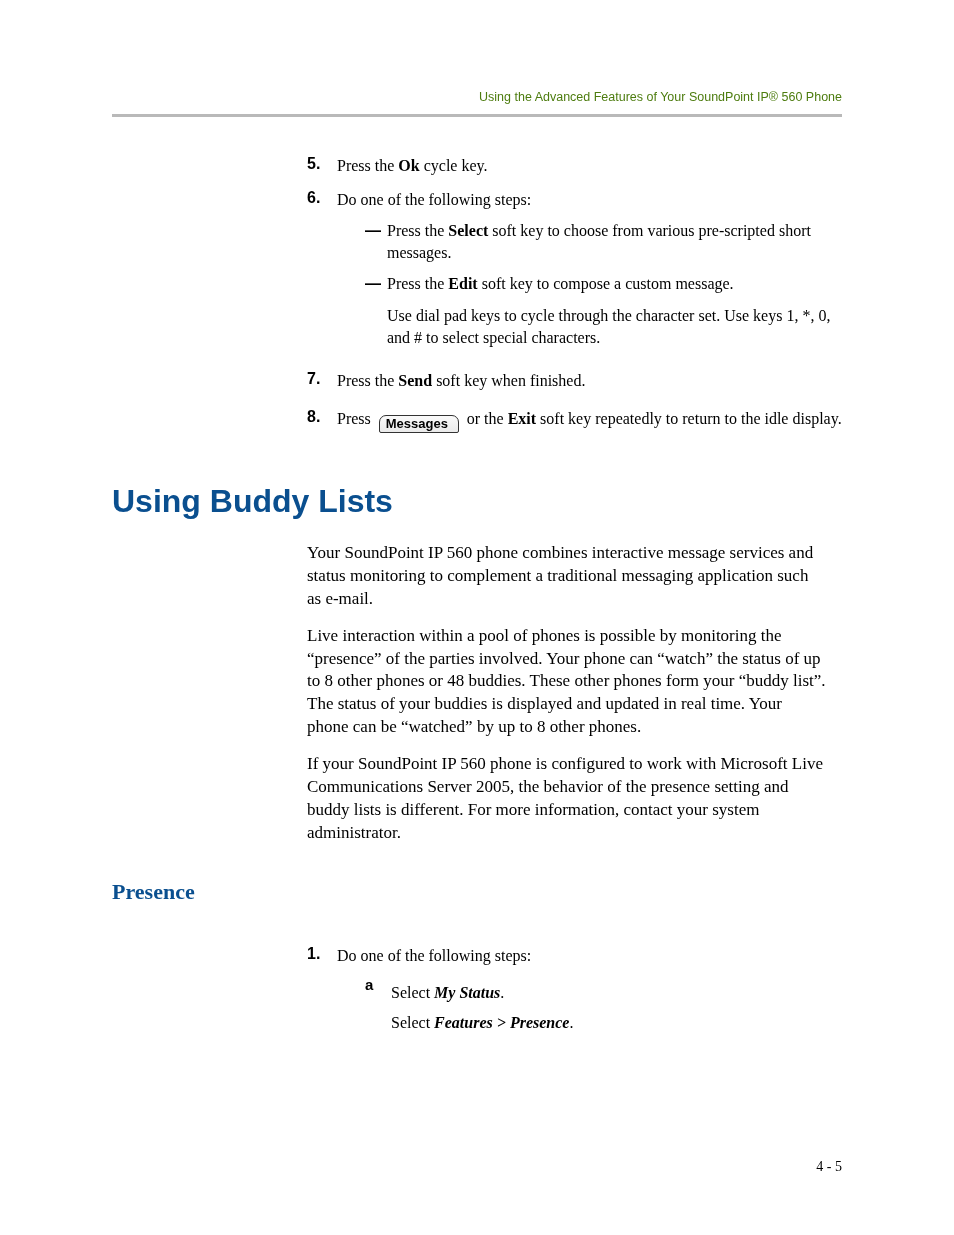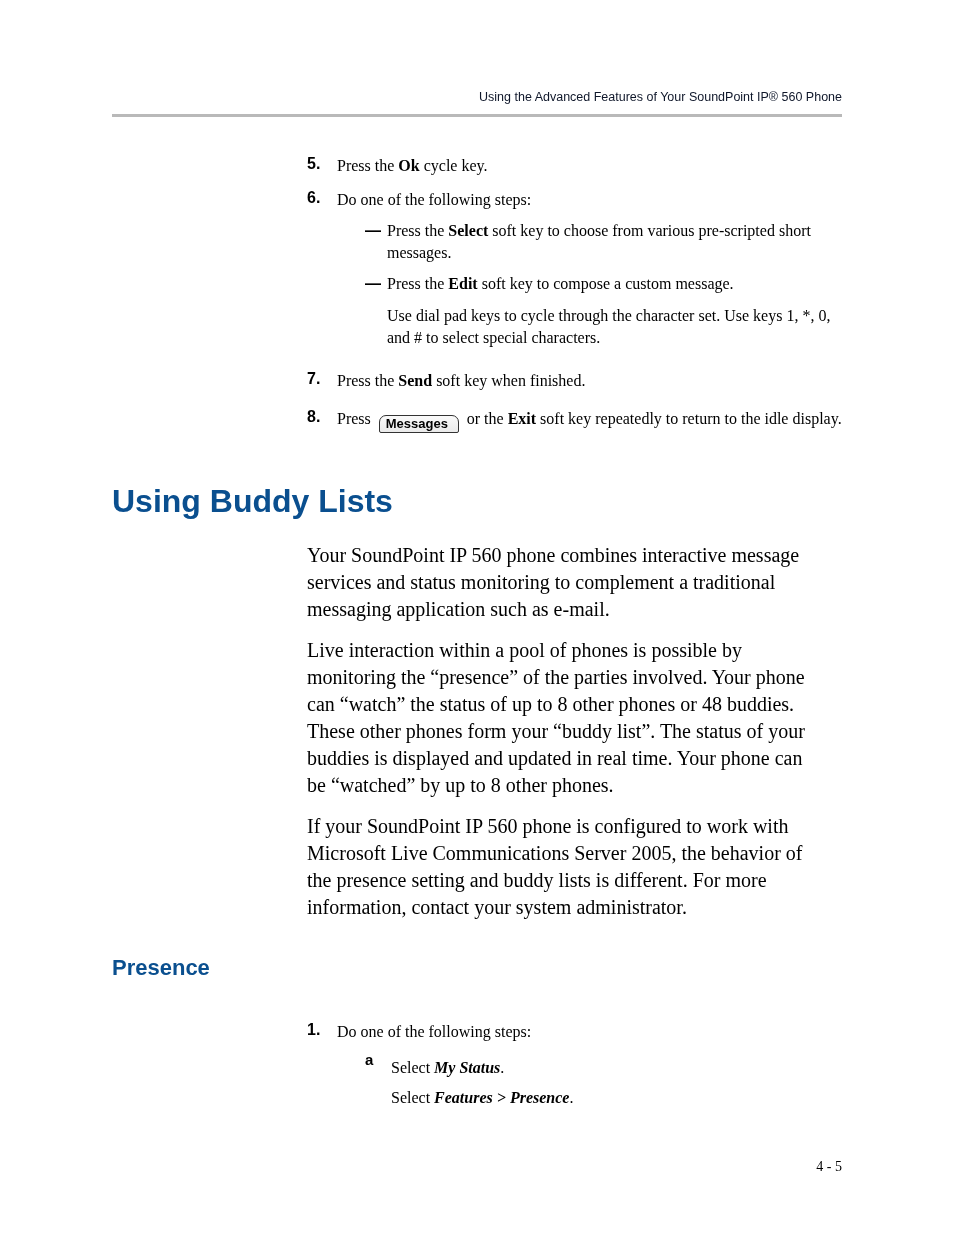--- a/index.html
+++ b/index.html
@@ -13,21 +13,21 @@
     width: 954px;
     height: 1235px;
     position: relative;
     box-sizing: border-box;
     padding: 90px 112px 60px 112px;
   }
   .running-head {
     text-align: right;
     font-family: "Trebuchet MS", "Lucida Grande", Arial, sans-serif;
     font-size: 12.5px;
-    color: #0f172a;
+    color: #4d7c0f;
     padding-bottom: 10px;
   }
   .rule {
     border: none;
     border-top: 3px solid #b9b9b9;
     margin: 0 0 38px 0;
   }
   .ol {
     list-style: none;
     margin: 0;
@@ -86,41 +86,41 @@
   .btn.wide { min-width: 72px; }
   .btn.mid { min-width: 52px; }
   .h1 {
     font-family: "Trebuchet MS", "Lucida Grande", Arial, sans-serif;
     font-size: 32px;
     font-weight: bold;
     color: #0a4f8f;
     margin: 50px 0 22px 0;
   }
   .h2 {
-    font-family: Liberation Sans, sans-serif;
+    font-family: Liberation Serif, serif;
     font-size: 22px;
     font-weight: bold;
     color: #0a4f8f;
     margin: 34px 0 40px 0;
   }
   .h3 {
     font-family: "Trebuchet MS", "Lucida Grande", Arial, sans-serif;
     font-size: 15.5px;
     font-weight: bold;
     color: #000;
     margin: 0 0 12px 0;
   }
   .body-block {
     margin-left: 195px;
   }
   .inner-block {
     margin-left: 195px;
   }
   .p {
-    font-size: 20px;
+    font-size: 17px;
     line-height: 1.35;
     margin: 0 16px 14px 0;
   }
   .alpha-item {
     display: flex;
     margin: 8px 0 0 28px;
   }
   .alpha-mark {
     width: 26px;
     flex: 0 0 26px;

